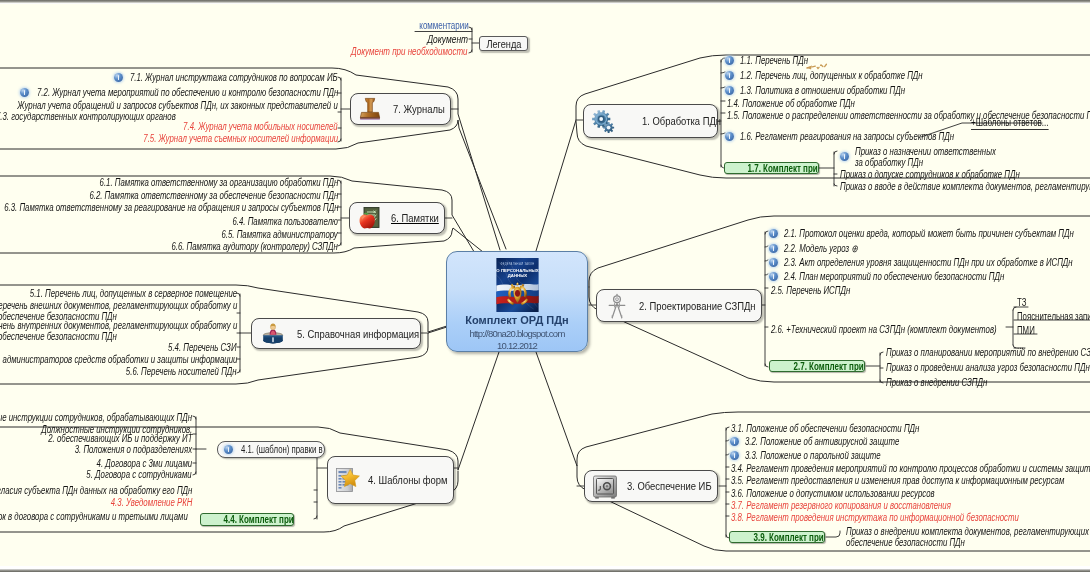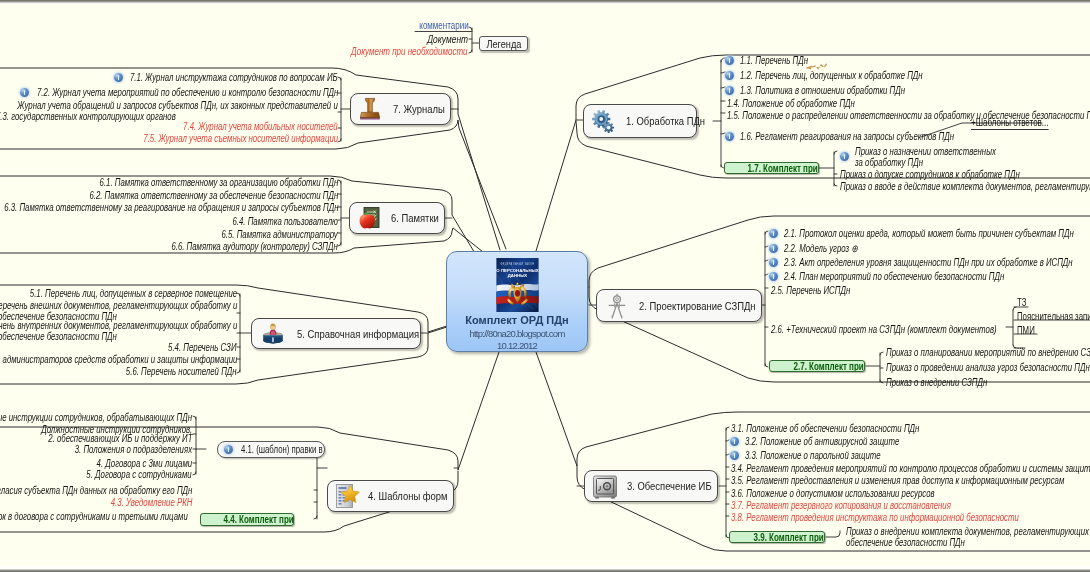--- a/index.html
+++ b/index.html
@@ -238,21 +238,21 @@
       <ellipse cx="21.5" cy="36" rx="2.6" ry="3.4" fill="#8f1714"></ellipse>
       <text x="21.5" y="7.5" font-size="2.6" fill="#b9cde8" text-anchor="middle" font-family="Liberation Sans" letter-spacing=".3">ФЕДЕРАЛЬНЫЙ ЗАКОН</text>
       <text x="21.5" y="14" font-size="4.4" fill="#ffffff" text-anchor="middle" font-family="Liberation Sans" font-weight="bold">О ПЕРСОНАЛЬНЫХ</text>
       <text x="21.5" y="19.5" font-size="4.4" fill="#ffffff" text-anchor="middle" font-family="Liberation Sans" font-weight="bold">ДАННЫХ</text>
     </svg>
     <div class="ttl">Комплект ОРД ПДн</div>
     <div class="url">http://80na20.blogspot.com</div>
     <div class="dte">10.12.2012</div>
   </div>
 
-  <div class="mbox" style="left:583px;top:104px;width:114px;height:34px;padding:0 8px 0 6px;">
+  <div class="mbox" style="left:583px;top:104px;width:135px;height:34px;padding:0 8px 0 6px;gap:16px;">
     <span class="ic">
       <svg width="27" height="27" viewBox="0 0 27 27">
         <defs>
             <linearGradient id="gg1" x1=".15" y1="0" x2=".85" y2="1">
           <stop offset="0" stop-color="#a9c8e0"></stop>
               <stop offset=".35" stop-color="#6a99bd"></stop>
           <stop offset=".7" stop-color="#3a6b90"></stop>
               <stop offset="1" stop-color="#244c6b"></stop>
             </linearGradient>
           <linearGradient id="gg2" x1=".15" y1="0" x2=".85" y2="1">
@@ -316,21 +316,21 @@
         <circle cx="15" cy="12.2" r="3.4" fill="none" stroke="#4c4c4c" stroke-width="1.6"></circle>
         <circle cx="15" cy="12.2" r="1.2" fill="#7b7b7b"></circle>
         <path d="M8.3,12 l0,3.2 a1.3,1.3 0 0 1 -2.2,.6" fill="none" stroke="#4c4c4c" stroke-width="1.1"></path>
         <rect x="3.2" y="23" width="3.6" height="1.6" fill="#6e6e6e"></rect>
         <rect x="19.2" y="23" width="3.6" height="1.6" fill="#6e6e6e"></rect>
       </svg>
     </span>
     <span class="lbl" style="margin-left:9px">3. Обеспечение ИБ</span>
   </div>
 
-  <div class="mbox" style="left:327px;top:456px;width:127px;height:32px;padding:0 8px 0 6px;margin-top:24px;">
+  <div class="mbox" style="left:327px;top:456px;width:127px;height:48px;padding:0 8px 0 6px;">
     <span class="ic">
       <svg width="26" height="26" viewBox="0 0 26 26">
         <defs>
             <linearGradient id="pg" x1="0" y1="0" x2="1" y2="0">
           <stop offset="0" stop-color="#e9eaec"></stop>
               <stop offset=".7" stop-color="#ccced2"></stop>
           <stop offset="1" stop-color="#a9abb0"></stop>
             </linearGradient>
           <linearGradient id="stg" x1="0" y1="0" x2=".4" y2="1">
           <stop offset="0" stop-color="#ffe27a"></stop>
@@ -375,21 +375,21 @@
           <path d="M9.6,13.8 C9.6,10.5 10.8,8.2 13,8.2 C15.2,8.2 16.4,10.5 16.4,13.8 Z" fill="#9e2352"></path>
           <path d="M10.6,13.8 C10.6,11.5 11.6,9.8 13,9.8 C14.4,9.8 15.4,11.5 15.4,13.8 Z" fill="#d9566f"></path>
           <circle cx="13" cy="6.2" r="2.6" fill="#f0c98e" stroke="#c09a60" stroke-width=".4"></circle>
           <path d="M10.4,5.8 C10.4,3.4 11.5,2.4 13,2.4 C14.5,2.4 15.6,3.4 15.6,5.8 C15,4.6 11,4.6 10.4,5.8 Z" fill="#c99a40"></path>
         </g>
       </svg>
     </span>
     <span class="lbl" style="margin-left:11px">5. Справочная информация</span>
   </div>
 
-  <div class="mbox" style="left:349px;top:202px;width:96px;height:32px;padding:0 8px 0 6px;">
+  <div class="mbox" style="left:349px;top:202px;width:96px;height:32px;padding:0 8px 0 6px;text-decoration:underline;">
     <span class="ic">
       <svg width="26" height="26" viewBox="0 0 26 26">
         <defs>
             <linearGradient id="apg" x1=".2" y1=".1" x2=".9" y2="1">
           <stop offset="0" stop-color="#ff8a5c"></stop>
               <stop offset=".35" stop-color="#e8331f"></stop>
           <stop offset="1" stop-color="#8e0f06"></stop>
             </linearGradient>
           </defs>
         <rect x="8" y="2.5" width="15" height="20" fill="#4d5a3c" stroke="#2f3826" stroke-width=".9"></rect>

